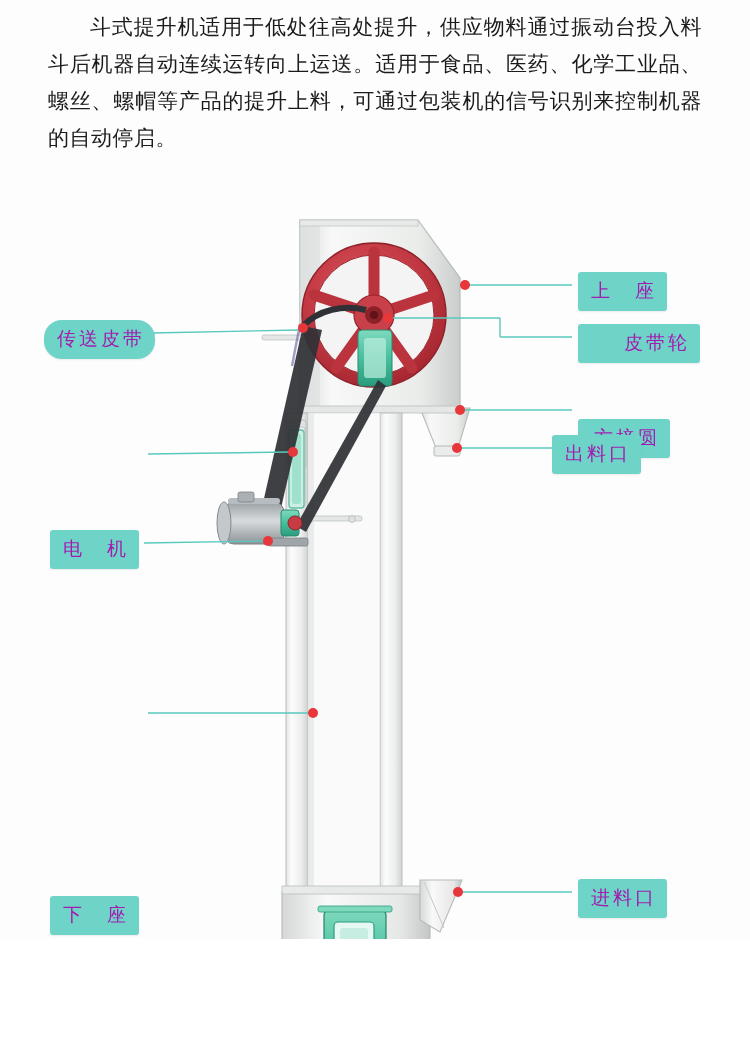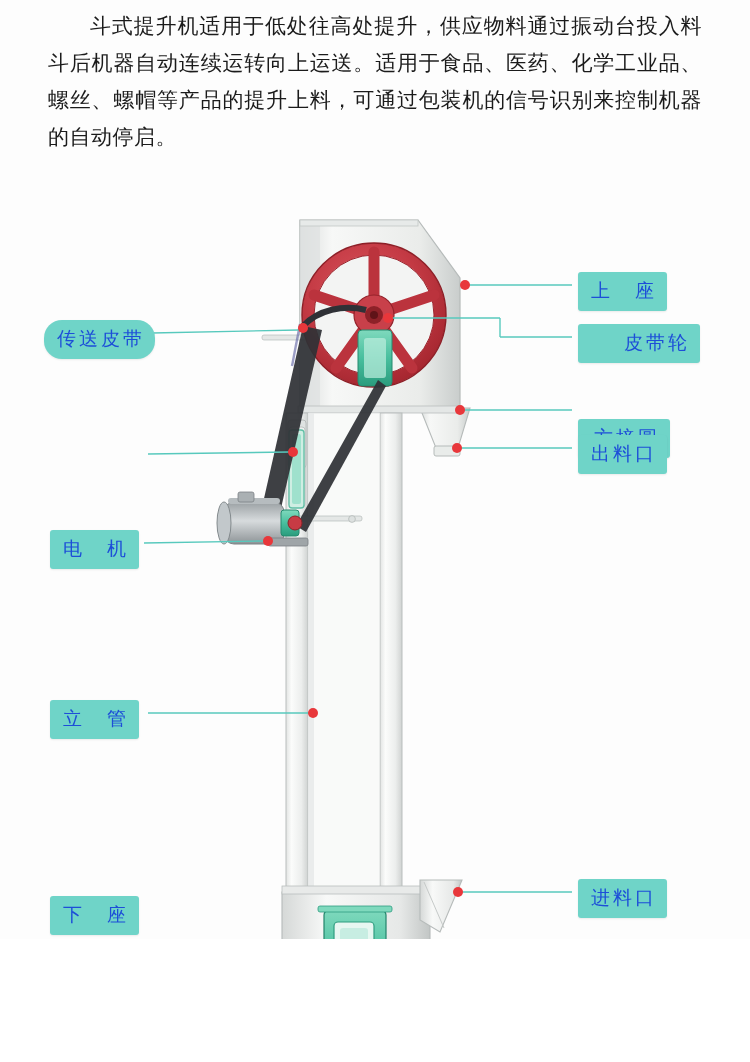--- a/index.html
+++ b/index.html
@@ -9,21 +9,20 @@
   }
   body {
     font-family: "Liberation Sans", "DejaVu Sans", sans-serif;
   }
   #page {
     position: relative;
     width: 750px;
     height: 939px;
     overflow: hidden;
     background: #fdfdfd;
-    font-family: Liberation Serif, serif;
   }
 
   
   #intro {
     position: absolute;
     left: 48px;
     top: 8px;
     width: 654px;
     font-size: 21px;
     line-height: 37px;
@@ -39,21 +38,21 @@
     left: 0;
     top: 180px;
     width: 750px;
     height: 882px;
   }
 
   
   .label {
     position: absolute;
     background: #6fd4c8;
-    color: #1d4ed8;
+    color: #a21caf;
     font-size: 19px;
     letter-spacing: 3px;
     text-align: center;
     padding: 6px 10px 7px 13px;
     border-radius: 3px;
     white-space: nowrap;
     box-shadow: 0 1px 2px rgba(0,0,0,0.08);
   }
 
   
@@ -231,19 +230,18 @@
       <circle cx="458" cy="892" r="5"></circle>
       <circle cx="306" cy="944" r="5"></circle>
       <circle cx="375" cy="975" r="5"></circle>
     </g>
   </svg>
 
   <div class="label" style="left:578px; top:272px;">上　座</div>
   <div class="label" style="left:578px; top:324px;padding-left:46px;">皮带轮</div>
   <div class="label" style="left:44px;  top:320px;border-radius:18px;">传送皮带</div>
   <div class="label" style="left:578px; top:419px;padding-left:16px;">方接圆</div>
-  <div class="label" style="left:578px; top:435px;">出料口</div>
+  <div class="label" style="left:552px; top:435px;">出料口</div>
   <div class="label" style="left:50px;  top:530px;">电　机</div>
-  <div class="label" style="left:50px;  top:700px;">立　管</div>
   <div class="label" style="left:578px; top:879px;">进料口</div>
   <div class="label" style="left:50px;  top:896px;">下　座</div>
 
 </div>
 
 </body></html>

